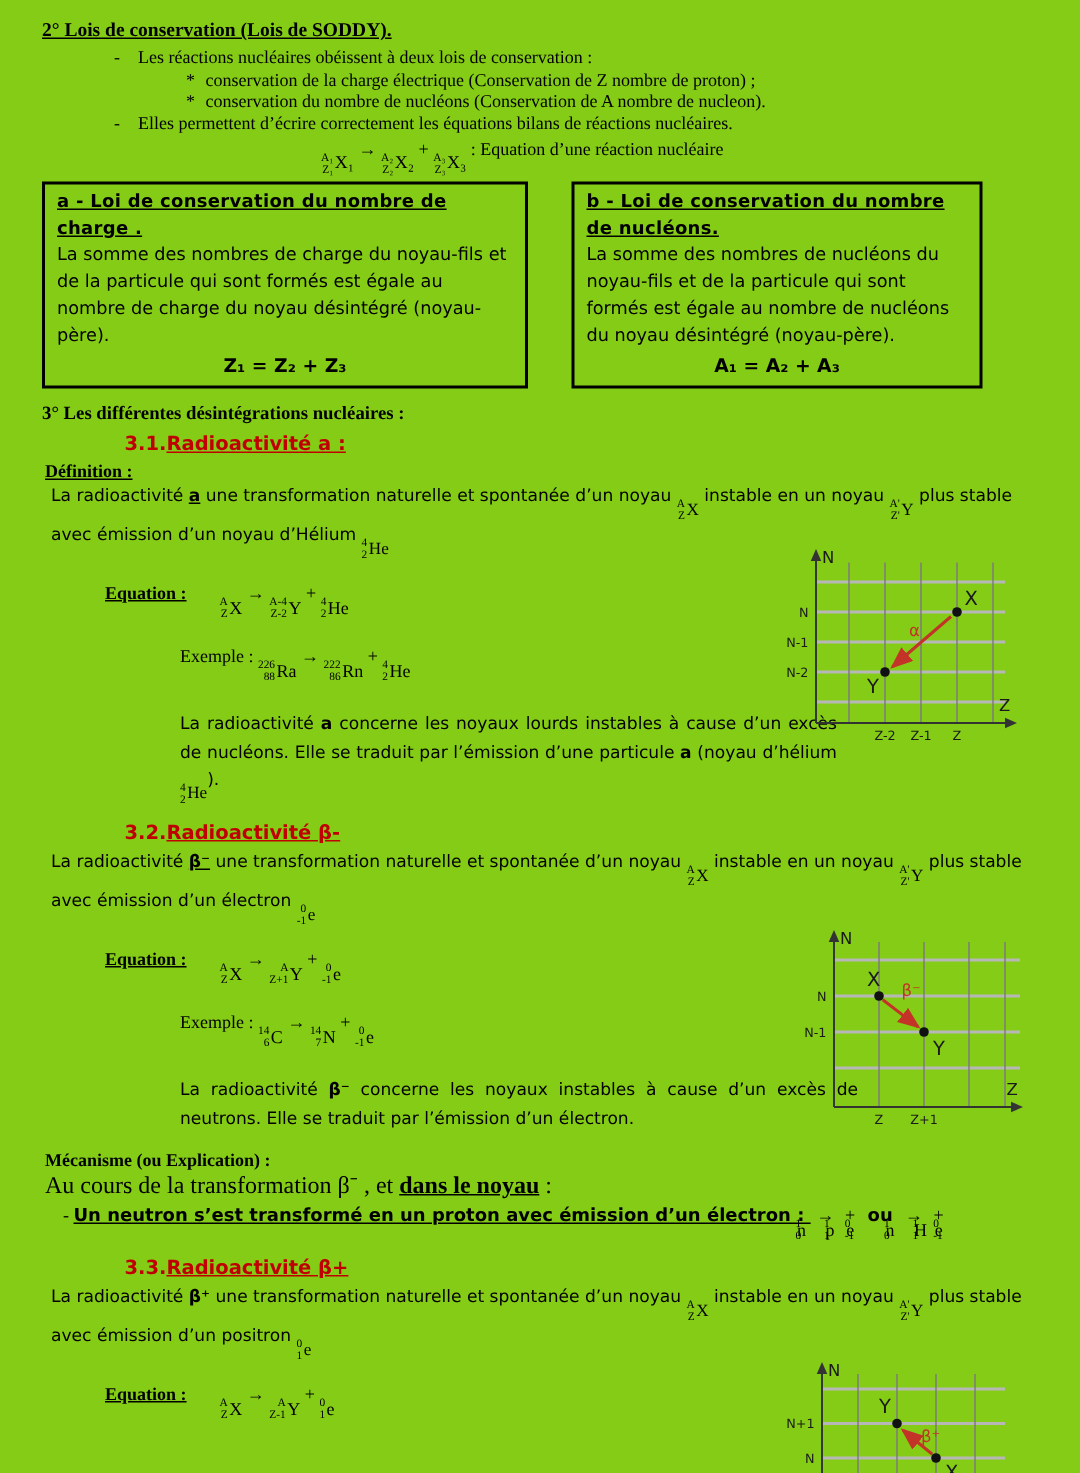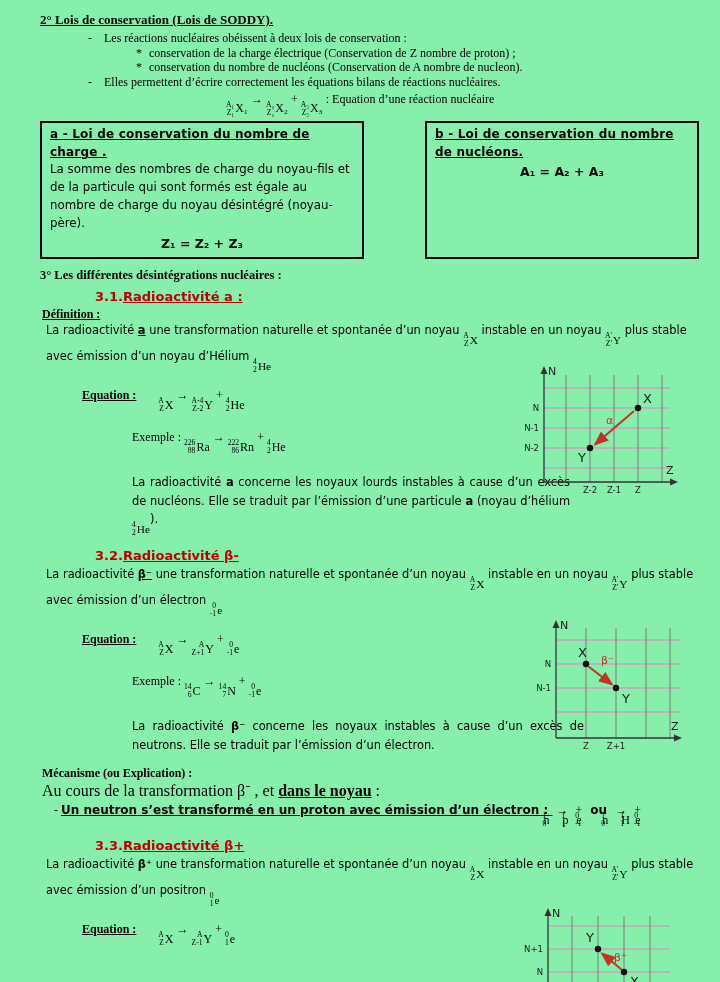--- a/index.html
+++ b/index.html
@@ -1,39 +1,39 @@
 <!DOCTYPE html>
 <html><head>
 <meta charset="utf-8">
 <style>
   *{margin:0;padding:0;box-sizing:border-box;}
   html,body{background:#fff;}
-  .page{width:720px;height:982px;background:#86efac;position:relative;overflow:hidden;
+  .page{width:720px;height:982px;background:#84cc16;position:relative;overflow:hidden;
         font-family:"Liberation Serif",serif;font-size:11.5px;color:#000;
-        padding:12px 18px 8px 40px;}
+        padding:12px 18px 8px 28px;}
   .comic{font-family:"DejaVu Sans",sans-serif;}
   .b{font-weight:bold;}
   .bu{font-weight:bold;text-decoration:underline;}
   .bu.comic,.b.comic{font-family:"DejaVu Sans",sans-serif;}
 
   .h-main{font-size:13px;font-weight:bold;text-decoration:underline;margin-bottom:3px;}
   .h3-main{font-size:12.5px;font-weight:bold;margin-top:9px;}
 
   .dash-line{padding-left:48px;line-height:14.5px;font-size:12px;}
   .dash-line .mk{display:inline-block;width:16px;}
   .star-line{padding-left:96px;line-height:14.5px;font-size:12px;}
   .star-line .mk{display:inline-block;width:13px;}
 
   .main-eq{margin:3px 0 4px 186px;font-size:12px;}
 
   .boxes{display:flex;gap:29px;margin:3px 0 6px 0;}
   .law-box{border:2px solid #000;padding:2px 8px 4px 8px;
            font-family:"DejaVu Sans",sans-serif;font-size:11.8px;line-height:1.52;}
   .law-box.a{width:324px;}
-  .law-box.bx{width:274px;margin-left:32px;}
+  .law-box.bx{width:274px;}
   .box-title{font-weight:bold;text-decoration:underline;font-size:12px;letter-spacing:.2px;}
   .box-formula{text-align:center;font-weight:bold;font-size:12.5px;margin-top:1px;}
 
   .sec-head{margin:6px 0 3px 55px;font-family:"DejaVu Sans",sans-serif;
             font-weight:bold;font-size:13px;color:#c00000;}
   .sec-head .sec-num{}
   .sec-head .sec-title{text-decoration:underline;}
 
   .def-label{font-weight:bold;text-decoration:underline;font-size:12px;margin-left:2px;}
   .defp{font-family:"DejaVu Sans",sans-serif;font-size:11.4px;line-height:1.42;
@@ -105,20 +105,21 @@
       </span><span>   : Equation d’une réaction nucléaire</span></div>
 
   <div class="boxes">
     <div class="law-box a">
       <div class="box-title">a - Loi de conservation du nombre de charge .</div>
       <div class="box-body">La somme des nombres de charge du noyau-fils et de la particule qui sont formés est égale au nombre de charge du noyau désintégré (noyau-père).</div>
       <div class="box-formula">Z₁ = Z₂ + Z₃</div>
     </div>
     <div class="law-box bx">
       <div class="box-title">b - Loi de conservation du nombre de nucléons.</div>
+      <div class="box-body">La somme des nombres de nucléons du noyau-fils et de la particule qui sont formés est égale au nombre de nucléons du noyau désintégré (noyau-père).</div>
       <div class="box-formula">A₁ = A₂ + A₃</div>
     </div>
   </div>
 
   <div class="h3-main">3° Les différentes désintégrations nucléaires :</div>
 
   <div class="sec-head">
     <span class="sec-num">3.1.</span><span class="sec-title">Radioactivité a :</span>
   </div>
   <div class="def-label">Définition :</div>

